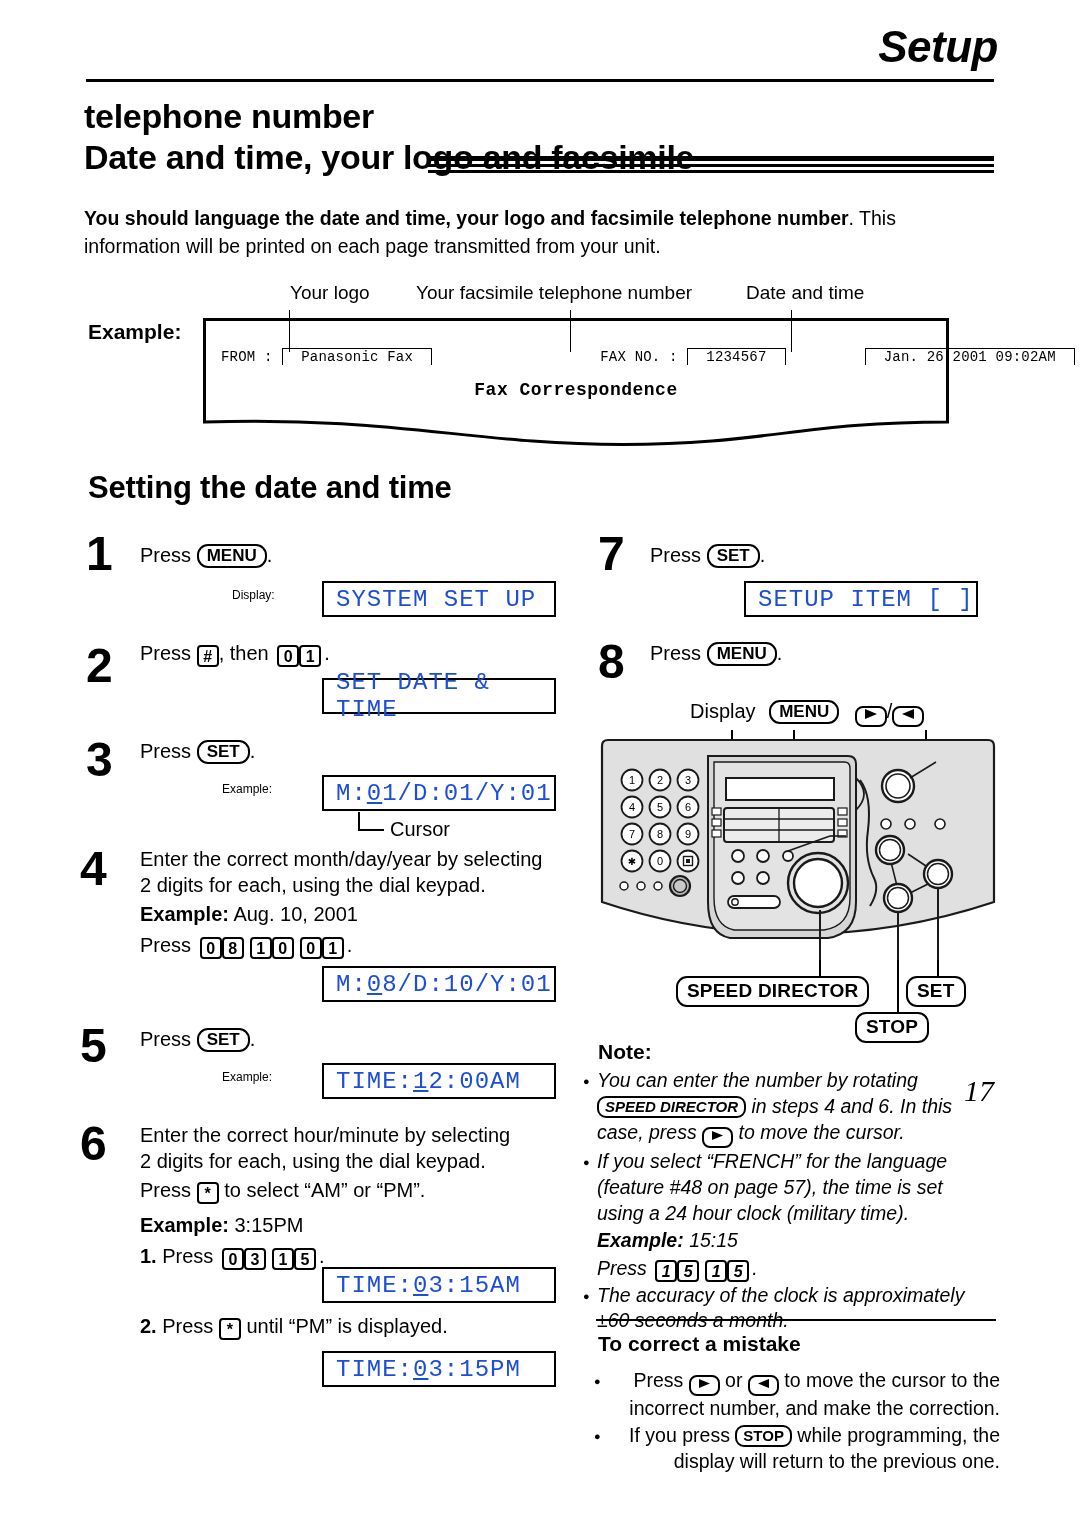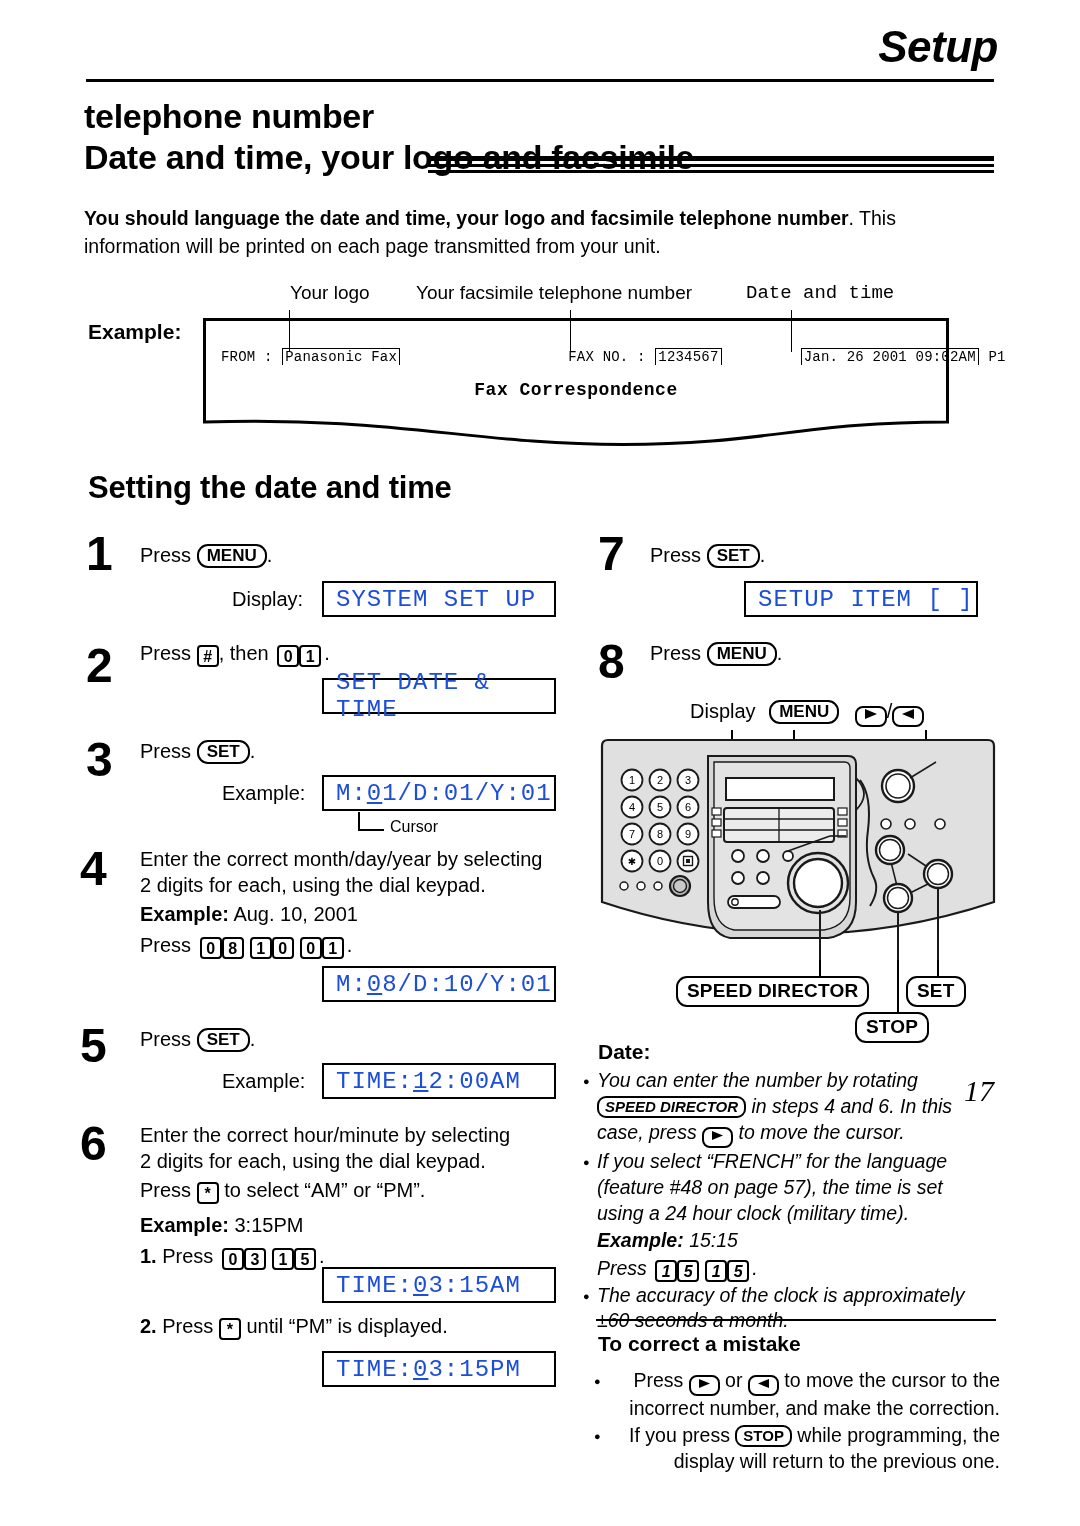--- a/index.html
+++ b/index.html
@@ -40,21 +40,21 @@
     position: absolute; left: 84px; top: 204px; width: 912px;
     font-size: 19.5px; line-height: 1.46;
   }
   .intro b { font-weight: bold; }
 
   
   .callouts { position: absolute; left: 84px; top: 282px; width: 912px; height: 30px; }
   .callout { position: absolute; font-size: 19px; white-space: nowrap; }
   .c-logo { left: 206px; top: 0; }
   .c-fax  { left: 332px; top: 0; }
-  .c-date { left: 662px; top: 0; font-family: Liberation Mono, monospace; }
+  .c-date { left: 662px; top: 0; }
 
   .leader { position: absolute; width: 1px; background: #000; }
   .l1 { left: 289px; top: 310px; height: 42px; }
   .l2 { left: 570px; top: 310px; height: 42px; }
   .l3 { left: 791px; top: 310px; height: 42px; }
 
   .ex-label {
     position: absolute; left: 88px; top: 320px;
     font-size: 21px; font-weight: bold;
   }
@@ -65,21 +65,21 @@
     position: absolute; left: 0; top: 0; width: 100%; height: 100%;
   }
   .fax-line {
     position: absolute; top: 30px; left: 18px; right: 12px;
     font-family: "Liberation Mono", monospace; font-size: 14px;
     letter-spacing: 0.2px; white-space: nowrap;
   }
   .fax-line .seg { display: inline-block; }
   .fax-line .boxed {
     display: inline-block; border-left: 1px solid #000; border-right: 1px solid #000;
-    border-top: 1px solid #000; padding: 0 2px; margin: 0 1px;
+    border-top: 1px solid #000; padding: 0 18px; margin: 0 1px;
   }
   .fax-gap1 { display: inline-block; width: 150px; }
   .fax-gap2 { display: inline-block; width: 60px; }
   .fax-title {
     position: absolute; top: 62px; left: 0; right: 0; text-align: center;
     font-family: "Liberation Mono", monospace; font-size: 18px; font-weight: bold;
     letter-spacing: 0.5px;
   }
 
   
@@ -121,27 +121,27 @@
 
   
   .lcd {
     position: absolute; border: 2px solid #000; background: #fff;
     font-family: "Liberation Mono", monospace; font-size: 24px;
     letter-spacing: 1px; display: flex; align-items: center;
     padding-left: 12px; color: #1d4ed8;
   }
   .lcd .u { text-decoration: underline; }
 
-  .inline-lbl { position: absolute; font-size: 20px; }
+  .inline-lbl { position: absolute; font-size: 12px; }
 
   
   .cursor-mark { position: absolute; }
   .cursor-mark .v { position: absolute; left: 0; top: 0; width: 2px; height: 19px; background: #000; }
   .cursor-mark .h { position: absolute; left: 0; top: 17px; width: 26px; height: 2px; background: #000; }
-  .cursor-mark span { position: absolute; left: 32px; top: 6px; font-size: 16px; white-space: nowrap; }
+  .cursor-mark span { position: absolute; left: 32px; top: 6px; font-size: 20px; white-space: nowrap; }
 
   
   .dev-labels { position: absolute; left: 690px; top: 700px; font-size: 20px; }
   .dev { position: absolute; left: 598px; top: 738px; width: 400px; height: 230px; }
   .dev-lead { position: absolute; width: 2px; background: #000; }
 
   .tag {
     position: absolute; border: 2px solid #000; border-radius: 11px;
     background: #fff; font-weight: bold; padding: 2px 9px 3px 9px;
     font-size: 19px; white-space: nowrap; letter-spacing: 0.2px;
@@ -449,21 +449,21 @@
   </div>
 
   <div class="dev-lead" style="left:819px; top:960px; height:18px;"></div>
   <div class="dev-lead" style="left:897px; top:960px; height:52px;"></div>
   <div class="dev-lead" style="left:937px; top:960px; height:18px;"></div>
 
   <div class="tag" style="left:676px; top:976px;">SPEED DIRECTOR</div>
   <div class="tag" style="left:906px; top:976px;">SET</div>
   <div class="tag" style="left:855px; top:1012px;">STOP</div>
 
-  <div class="note-head">Date:</div>
+  <div class="note-head">Note:</div>
   <ul class="note-list">
     <li>
       <span>You can enter the number by rotating</span>
       <span class="key sm">SPEED DIRECTOR</span>
       <span>in steps 4 and 6. In this case, press</span>
       <span class="akey"><svg width="15" height="11" viewBox="0 0 16 12">
             <polygon points="2,1 14,6 2,11" fill="#000"></polygon>
           </svg></span>
       <span>to move the cursor.</span>
     </li>

